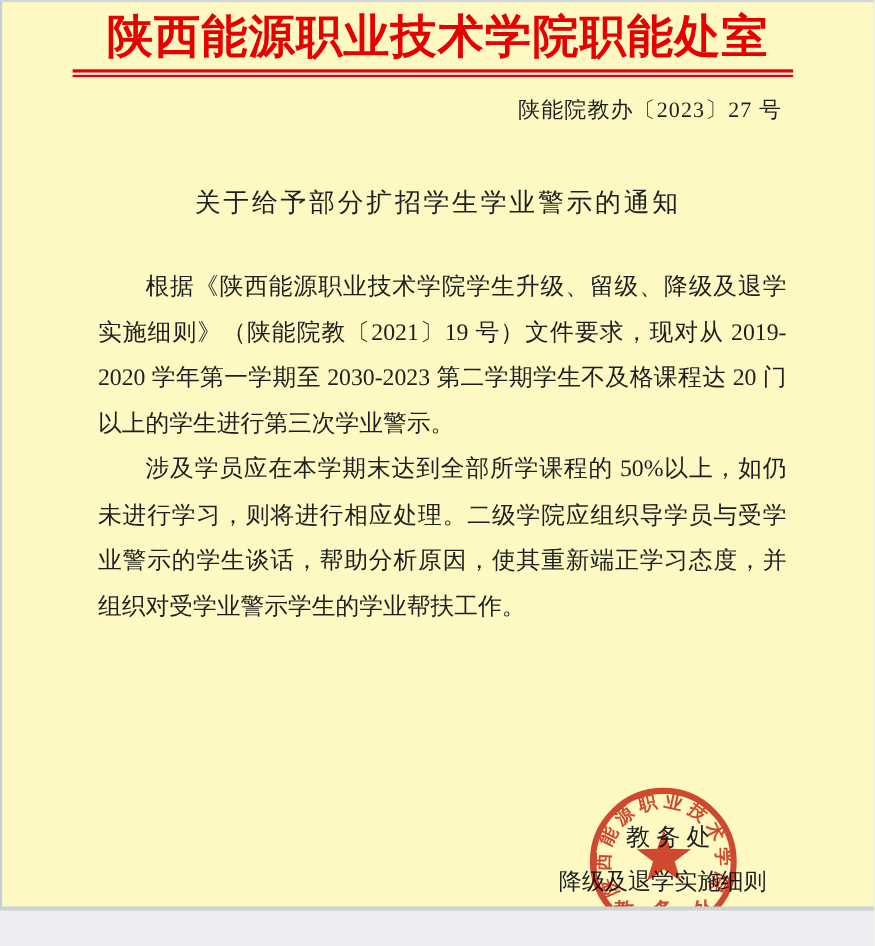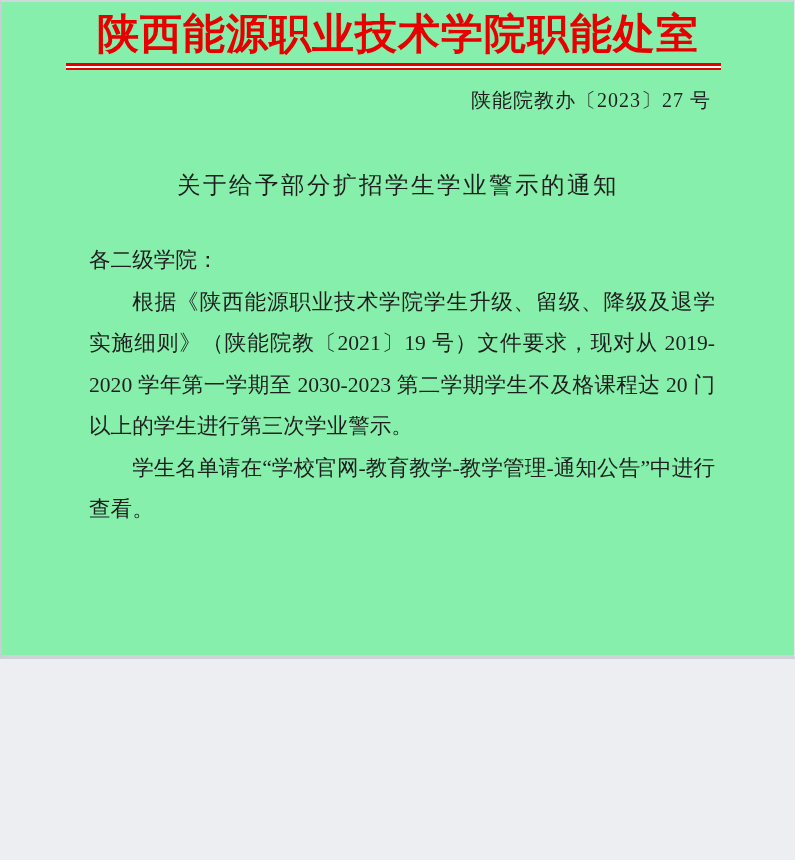--- a/index.html
+++ b/index.html
@@ -3,22 +3,22 @@
 <meta charset="utf-8">
 <style>
   :root{
     --header-red:#e60000;
     --seal-red:#c93223;
     --body-text:#1e1e1e;
   }
   html,body{margin:0;padding:0;background:#eceef1;}
   .page{
     position:relative;
-    width:795px;height:659px;
-    background:#86efac;
+    width:795px;height:828px;
+    background:#fef9c3;
     box-sizing:border-box;
     border-top:2px solid #d2d7db;
     border-left:2px solid #c9ced4;
     border-right:1px solid #e6e8ec;
     border-bottom:4px solid #ccd2d8;
     overflow:hidden;
     font-family:"Liberation Serif","DejaVu Serif",serif;
     color:var(--body-text);
   }
   .letterhead-title{
@@ -95,23 +95,22 @@
 
   <div class="letterhead-title">陕西能源职业技术学院职能处室</div>
 
   <div class="red-rule"></div>
 
   <div class="doc-number">陕能院教办〔2023〕27 号</div>
 
   <div class="notice-title">关于给予部分扩招学生学业警示的通知</div>
 
   <div class="body-block">
-    <div class="salutation">各二级学院：</div>
     <p>根据《陕西能源职业技术学院学生升级、留级、降级及退学实施细则》（陕能院教〔2021〕19 号）文件要求，现对从 2019-2020 学年第一学期至 2030-2023 第二学期学生不及格课程达 20 门以上的学生进行第三次学业警示。</p>
-    <p>学生名单请在“学校官网-教育教学-教学管理-通知公告”中进行查看。</p>
+    <p>涉及学员应在本学期末达到全部所学课程的 50%以上，如仍未进行学习，则将进行相应处理。二级学院应组织导学员与受学业警示的学生谈话，帮助分析原因，使其重新端正学习态度，并组织对受学业警示学生的学业帮扶工作。</p>
   </div>
 
   <div class="signer-name">教 务 处</div>
 
   <div class="sign-date">降级及退学实施细则</div>
 
   <svg class="seal" viewBox="0 0 140 140" aria-hidden="true">
     <defs>
       <path id="seal-arc" d="M 35.35 104.65 A 49 49 0 1 1 104.65 104.65" fill="none"></path>
     </defs>

